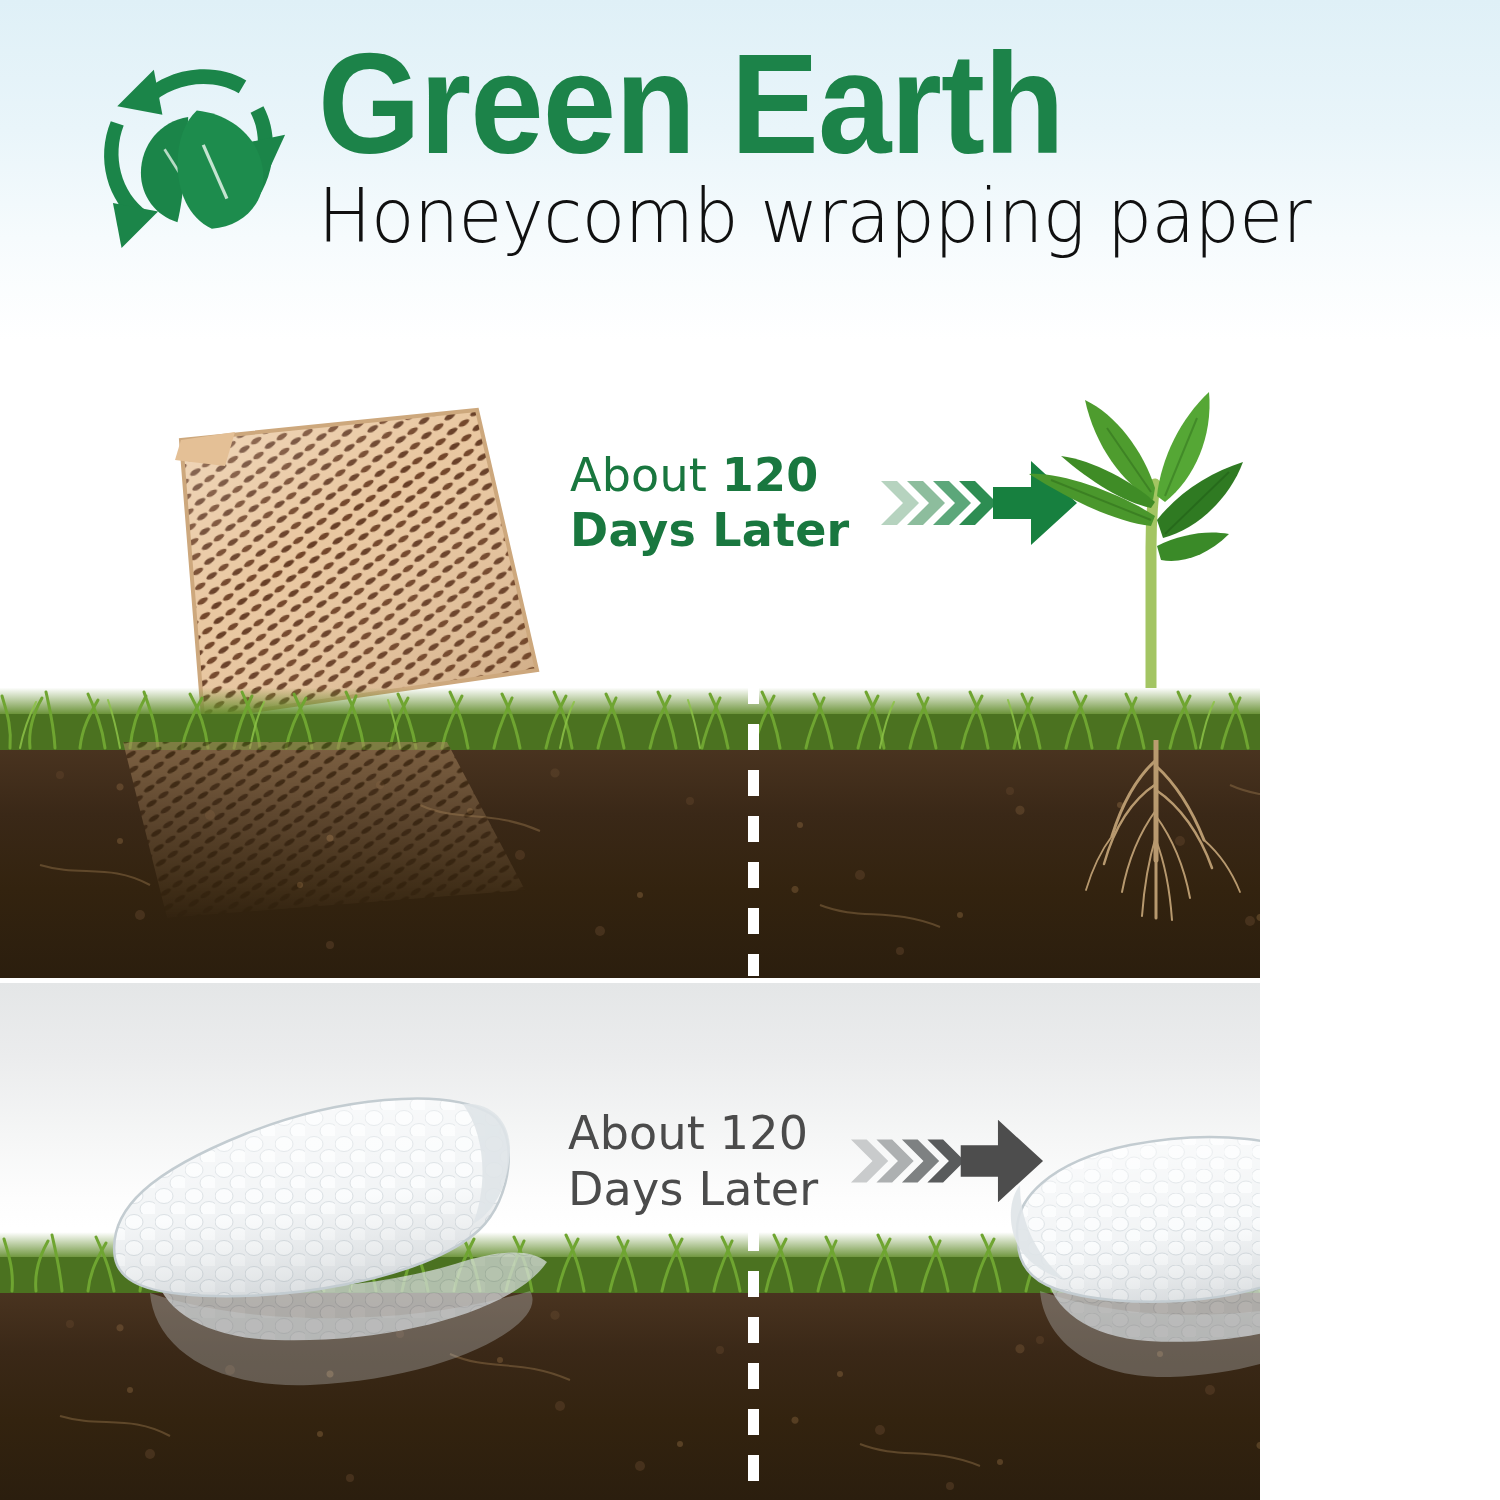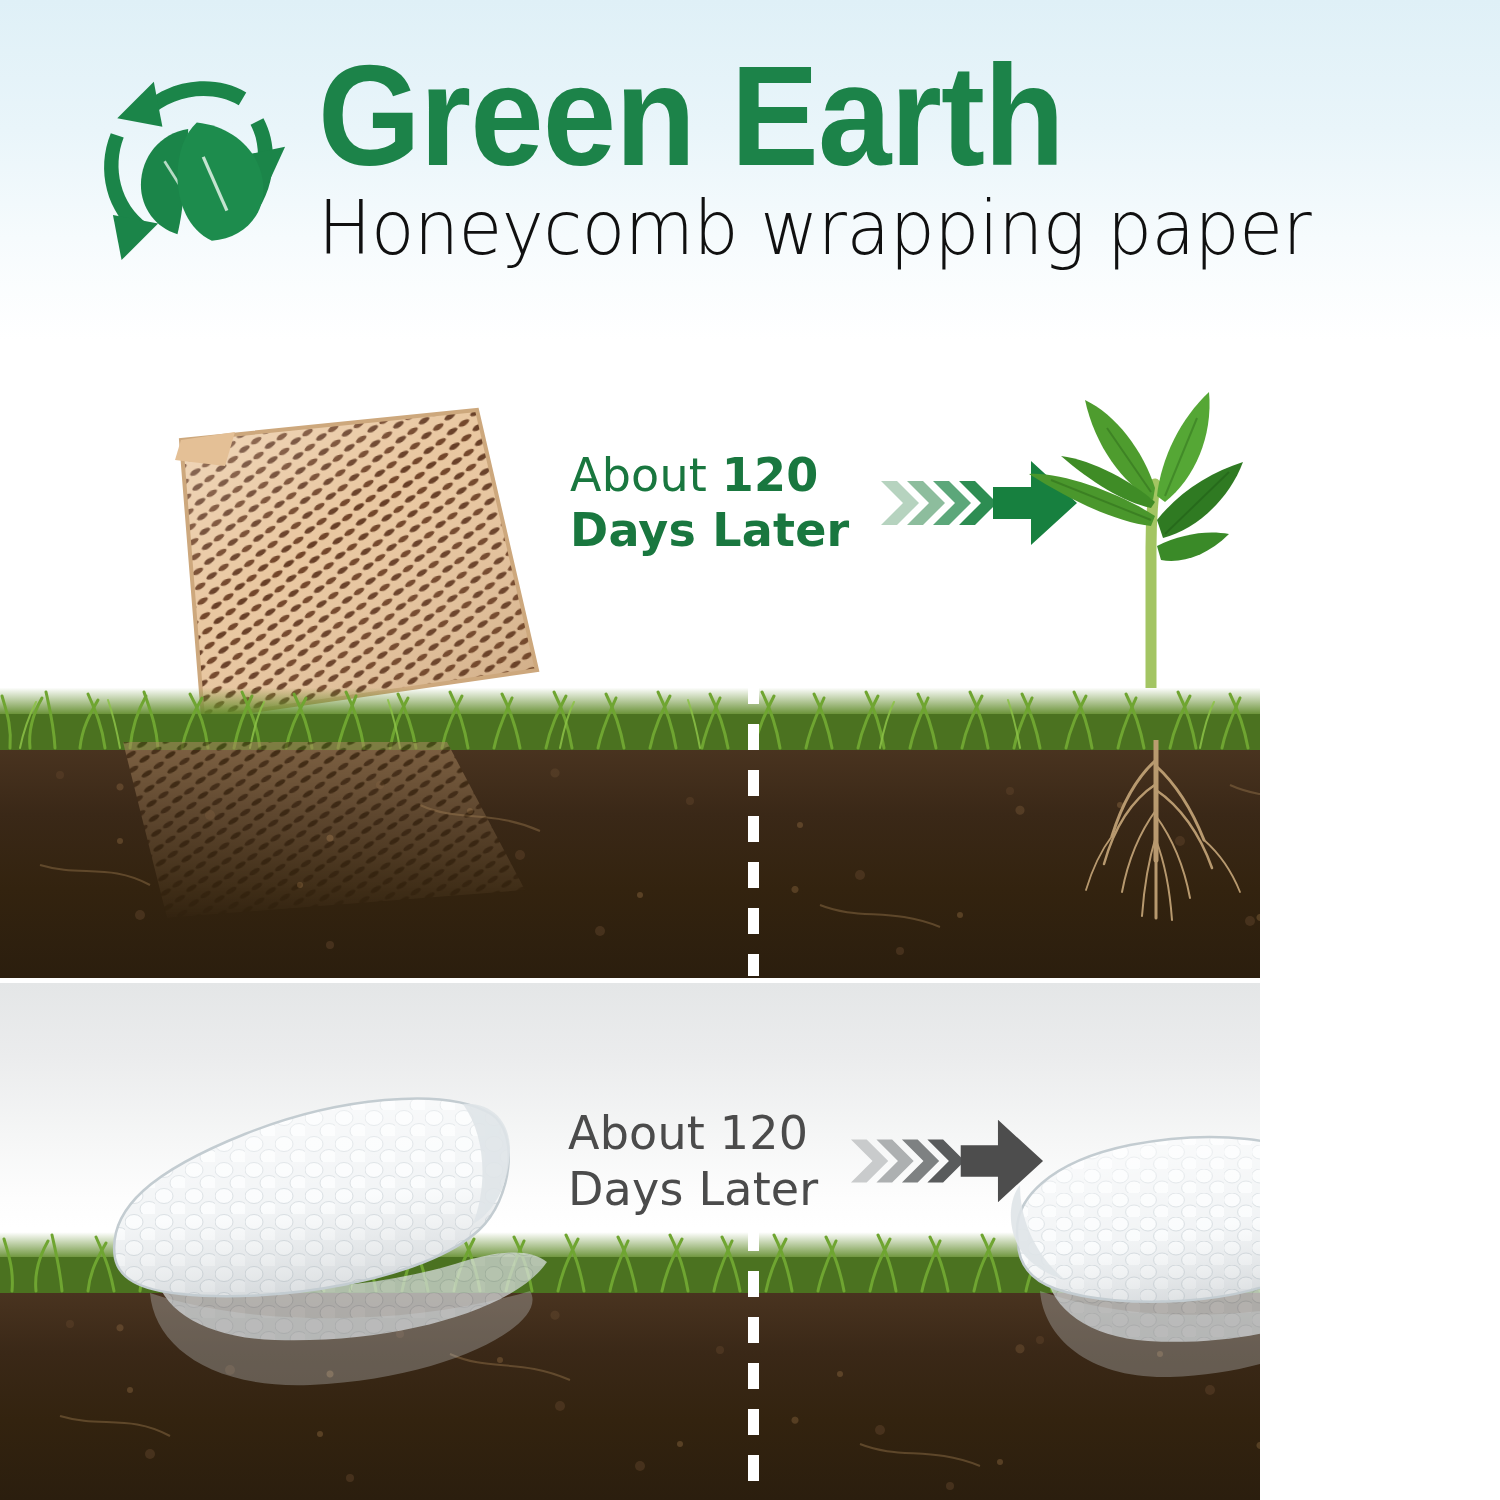--- a/index.html
+++ b/index.html
@@ -7,21 +7,21 @@
     width:1500px;height:1500px;overflow:hidden;
     font-family:"Liberation Sans","DejaVu Sans",sans-serif;
     background:#ffffff;
   }
   .page{position:relative;width:1500px;height:1500px;overflow:hidden;}
 
   
   .header{
     position:absolute;left:0;top:0;width:1500px;height:340px;
     background:linear-gradient(180deg,#dff0f7 0%,#e9f5fa 38%,#f6fbfd 70%,#ffffff 100%);
-    display:flex;align-items:flex-end;justify-content:center;
+    display:flex;align-items:flex-start;justify-content:center;
   }
   .header-inner{
     position:relative;width:1330px;height:290px;margin-top:38px;
     display:flex;flex-direction:row;align-items:flex-start;
   }
   .logo-wrap{width:215px;height:215px;flex:0 0 215px;margin-top:8px;}
   .title-block{flex:1;display:flex;flex-direction:column;align-items:flex-start;padding-left:18px;}
   .brand{
     font-family:"Liberation Sans","DejaVu Sans",sans-serif;
     font-weight:bold;font-size:142px;line-height:0.98;

